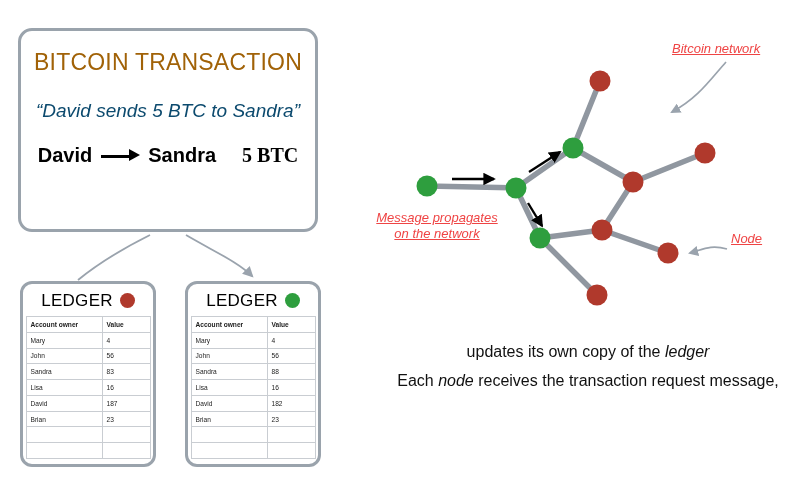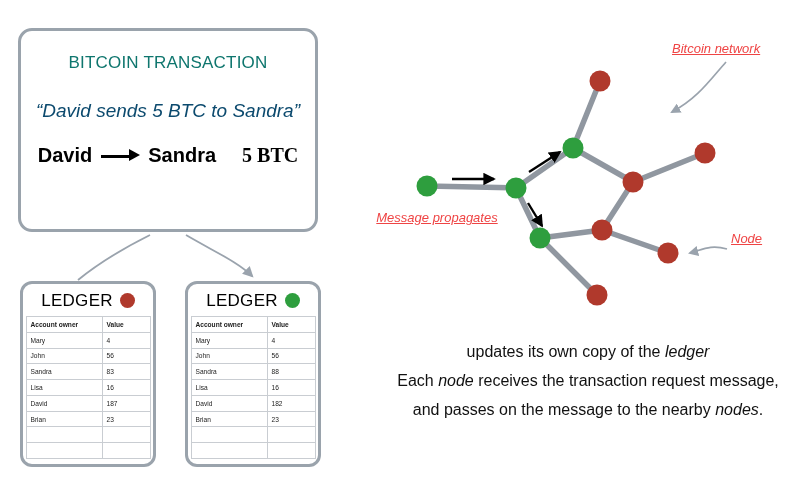--- a/index.html
+++ b/index.html
@@ -27,26 +27,26 @@
     border-radius: 14px;
     background: #ffffff;
     box-sizing: border-box;
     display: flex;
     flex-direction: column;
     align-items: center;
     justify-content: flex-start;
   }
   #tx-title {
     margin-top: 16px;
-    font-size: 17px;
+    font-size: 23px;
     line-height: 31px;
     text-align: center;
     letter-spacing: 0.2px;
     font-weight: 400;
-    color: #0f766e;
+    color: #a16207;
     width: 270px;
   }
   #tx-quote {
     margin-top: 22px;
     font-size: 19px;
     font-style: italic;
     text-align: center;
     color: #0c4a6e;
   }
   #tx-flow {
@@ -355,25 +355,23 @@
   <line x1="528" y1="203" x2="542" y2="226" stroke="#000" stroke-width="2.4" marker-end="url(#blackhead)"></line>
 
   <path d="M 726 62 C 710 80 698 98 672 112" fill="none" stroke="#9aa3ad" stroke-width="1.7" marker-end="url(#grayhead2)"></path>
   <path d="M 727 249 C 710 244 702 250 690 253" fill="none" stroke="#9aa3ad" stroke-width="1.7" marker-end="url(#grayhead2)"></path>
 </svg>
 
 <div class="annot" id="annot-bitcoin-network">Bitcoin network</div>
 <div class="annot" id="annot-node">Node</div>
 <div class="annot" id="annot-message-prop">
   <div>Message propagates</div>
+  <div>on the network</div>
 </div>
 
 <div id="caption">
   <div>
     <span>updates its own copy of the </span><em>ledger</em>
   </div>
   <div>
     <span>Each </span><em>node</em><span> receives the transaction request message,</span>
   </div>
-  <div>
-    <span>and passes on the message to the nearby </span><em>nodes</em><span>.</span>
-  </div>
 </div>
 
 </body></html>

